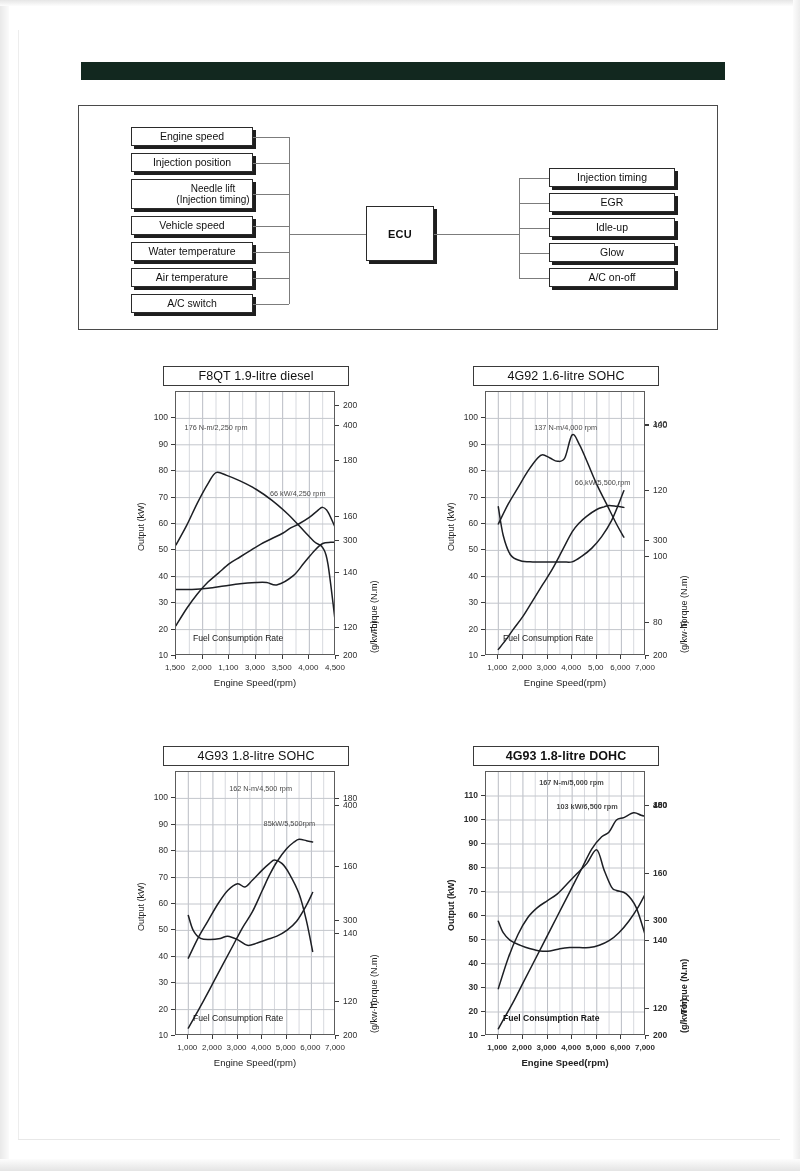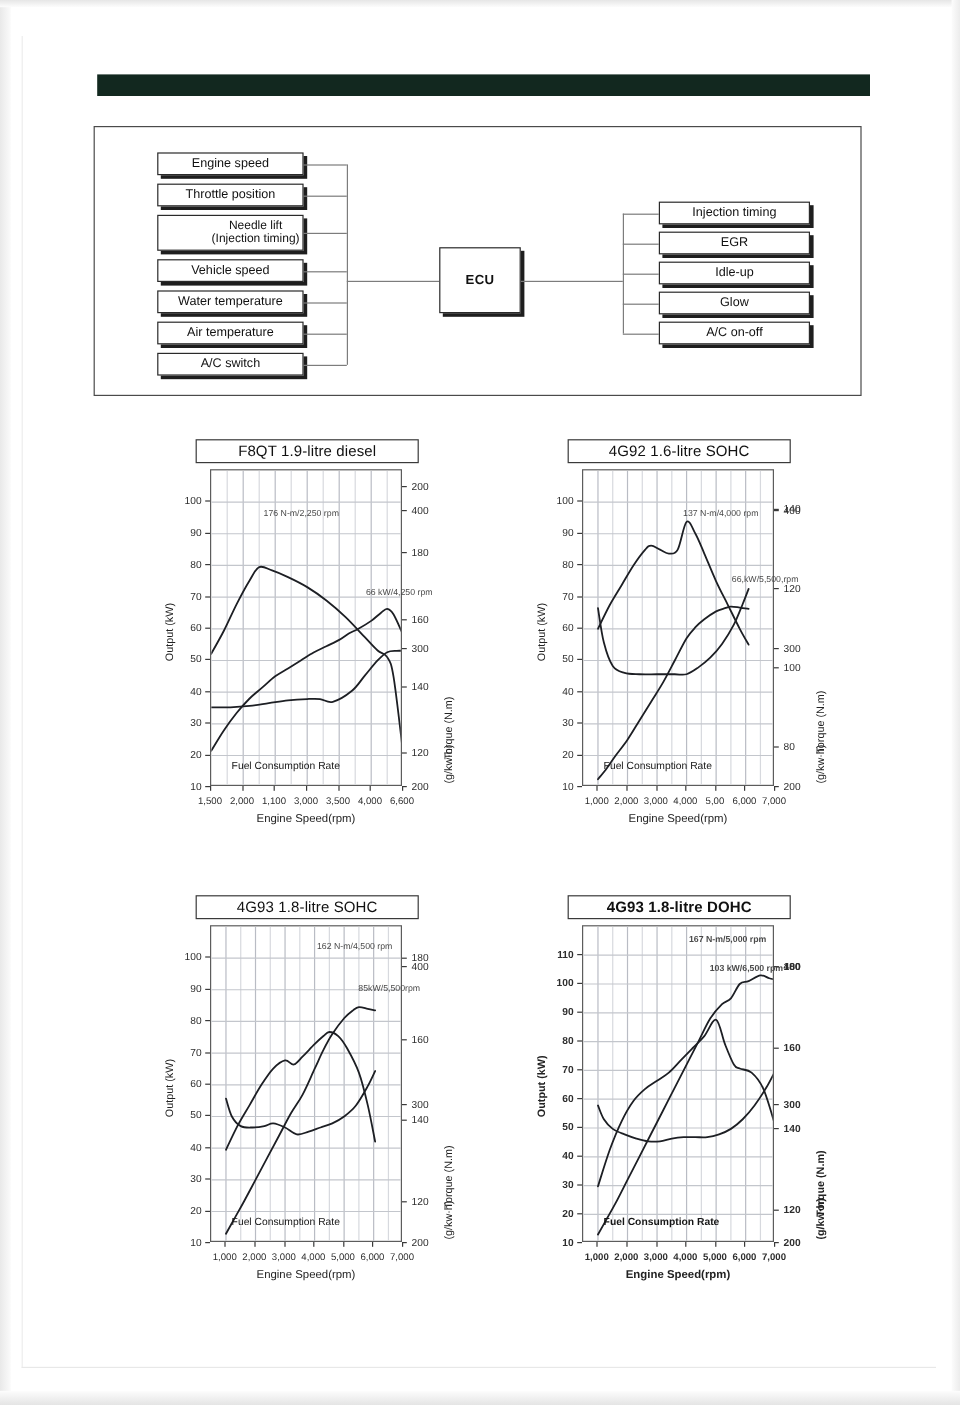--- a/index.html
+++ b/index.html
@@ -79,21 +79,21 @@
     transform-origin:0 0; transform:rotate(-90deg);
   }
   .axis-title-h {
     position:absolute; font-size:9.5px; color:#222; white-space:nowrap; text-align:center;
   }
   .xtick-label {
     position:absolute; font-size:8px; color:#2e2e2e; white-space:nowrap;
     transform:translateX(-50%);
   }
   .annot {
-    position:absolute; font-size:7.3px; color:#4a4a4a; white-space:nowrap;margin-left:35px;
+    position:absolute; font-size:7.3px; color:#4a4a4a; white-space:nowrap;
   }
   .fcr-label {
     position:absolute; font-size:8.6px; color:#161616; white-space:nowrap;
   }
 </style>
 </head>
 <body>
 
 <div id="page-edge-left"></div>
 <div id="page-edge-top"></div>
@@ -103,21 +103,21 @@
 <div id="scan-line-h"></div>
 
 <div id="header-bar"></div>
 
 <div id="diagram-panel">
     <div class="blk" style="left: 52px; top: 21px; width: 122px; height: 19px;">
       <span style="white-space: pre-line;">Engine speed</span>
     </div>
     <div class="wire h" style="left: 174px; top: 30.5px; width: 36px;"></div>
     <div class="blk" style="left: 52px; top: 47px; width: 122px; height: 19px;">
-      <span style="white-space: pre-line;">Throttle position</span>
+      <span style="white-space: pre-line;">Injection position</span>
     </div>
     <div class="wire h" style="left: 174px; top: 56.5px; width: 36px;"></div>
     <div class="blk two-line" style="left: 52px; top: 73px; width: 122px; height: 30px; padding-left: 42px;">
       <span style="white-space: pre-line;">Needle lift
 (Injection timing)</span>
     </div>
     <div class="wire h" style="left: 174px; top: 88px; width: 36px;"></div>
     <div class="blk" style="left: 52px; top: 110px; width: 122px; height: 19px;">
       <span style="white-space: pre-line;">Vehicle speed</span>
     </div>
@@ -237,21 +237,21 @@
       <div class="xtick-label" style="left: 71.6667px; top: 303px;">2,000</div>
       <div style="position: absolute; left: 71.6667px; top: 295px; width: 1px; height: 4px; background: rgb(58, 58, 58);"></div>
       <div class="xtick-label" style="left: 98.3333px; top: 303px;">1,100</div>
       <div style="position: absolute; left: 98.3333px; top: 295px; width: 1px; height: 4px; background: rgb(58, 58, 58);"></div>
       <div class="xtick-label" style="left: 125px; top: 303px;">3,000</div>
       <div style="position: absolute; left: 125px; top: 295px; width: 1px; height: 4px; background: rgb(58, 58, 58);"></div>
       <div class="xtick-label" style="left: 151.667px; top: 303px;">3,500</div>
       <div style="position: absolute; left: 151.667px; top: 295px; width: 1px; height: 4px; background: rgb(58, 58, 58);"></div>
       <div class="xtick-label" style="left: 178.333px; top: 303px;">4,000</div>
       <div style="position: absolute; left: 178.333px; top: 295px; width: 1px; height: 4px; background: rgb(58, 58, 58);"></div>
-      <div class="xtick-label" style="left: 205px; top: 303px;">6,600</div>
+      <div class="xtick-label" style="left: 205px; top: 303px;">4,500</div>
       <div style="position: absolute; left: 205px; top: 295px; width: 1px; height: 4px; background: rgb(58, 58, 58);"></div>
       <div class="axis-title-v" style="left: 6px; top: 191px;">Output (kW)</div>
       <div class="axis-title-v" style="left: 239px; top: 273.211px;">Torque (N.m)</div>
       <div class="axis-title-v" style="left: 239px; top: 293px;">(g/kw·h)</div>
       <div class="axis-title-h" style="left: 45px; width: 160px; top: 317px;">Engine Speed(rpm)</div>
       <div class="annot" style="left: 54.6px; top: 62.96px;">176 N-m/2,250 rpm</div>
       <div class="annot" style="left: 139.933px; top: 128.96px;">66 kW/4,250 rpm</div>
       <div class="fcr-label" style="left: 63px; top: 273px;">Fuel Consumption Rate</div>
     </div>
     <div class="chart-card" id="chart-1">

